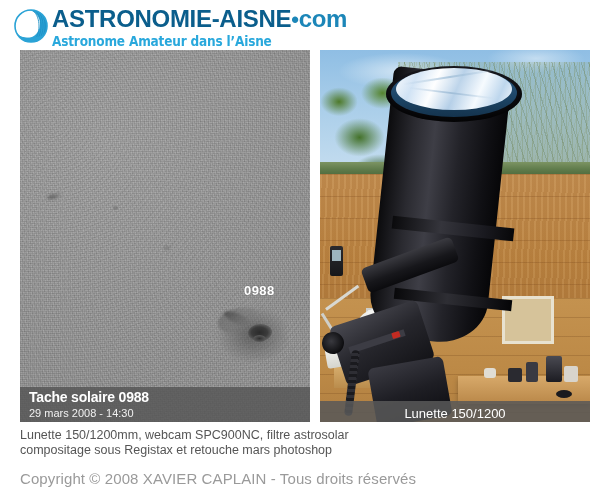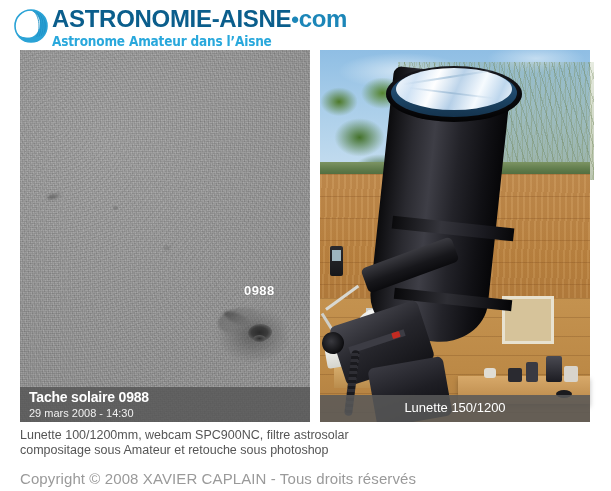--- a/index.html
+++ b/index.html
@@ -50,21 +50,20 @@
     letter-spacing: -0.2px;
     white-space: nowrap;
     transform: scaleX(0.93);
     transform-origin: left center;
   }
 
   
   .panel {
     position: absolute;
     overflow: hidden;
-    padding-left: 47px;
   }
   .panel-left {
     left: 20px; top: 50px;
     width: 290px; height: 372px;
   }
   .panel-right {
     left: 320px; top: 50px;
     width: 270px; height: 372px;
   }
 
@@ -387,21 +386,21 @@
     letter-spacing: -0.2px;
   }
   .cap-left-sub {
     position: absolute; left: 9px; top: 20px;
     color: #F0F0F0;
     font-size: 11px;
   }
   .cap-right {
     position: absolute;
     left: 0; bottom: 0;
-    width: 270px; height: 27px;
+    width: 270px; height: 21px;
     background: rgba(88,88,88,0.86);
   }
   .cap-right-title {
     position: absolute; left: 0; right: 0; top: 5px;
     text-align: center;
     color: #FFFFFF;
     font-size: 13px;
   }
 
   
@@ -533,17 +532,17 @@
     <div class="acc6"></div>
   </div>
 
   <div class="cap-right">
     <div class="cap-right-title">Lunette 150/1200</div>
   </div>
 
 </div>
 
 <div class="desc">
-  <div>Lunette 100/1200mm, webcam SPC900NC, filtre astrosolar</div>
-  <div>compositage sous Amateur et retouche sous photoshop</div>
+  <div>Lunette 150/1200mm, webcam SPC900NC, filtre astrosolar</div>
+  <div>compositage sous Registax et retouche mars photoshop</div>
 </div>
 
 <div class="copyright">Copyright © 2008 XAVIER CAPLAIN  - Tous droits réservés</div>
 
 </body></html>

